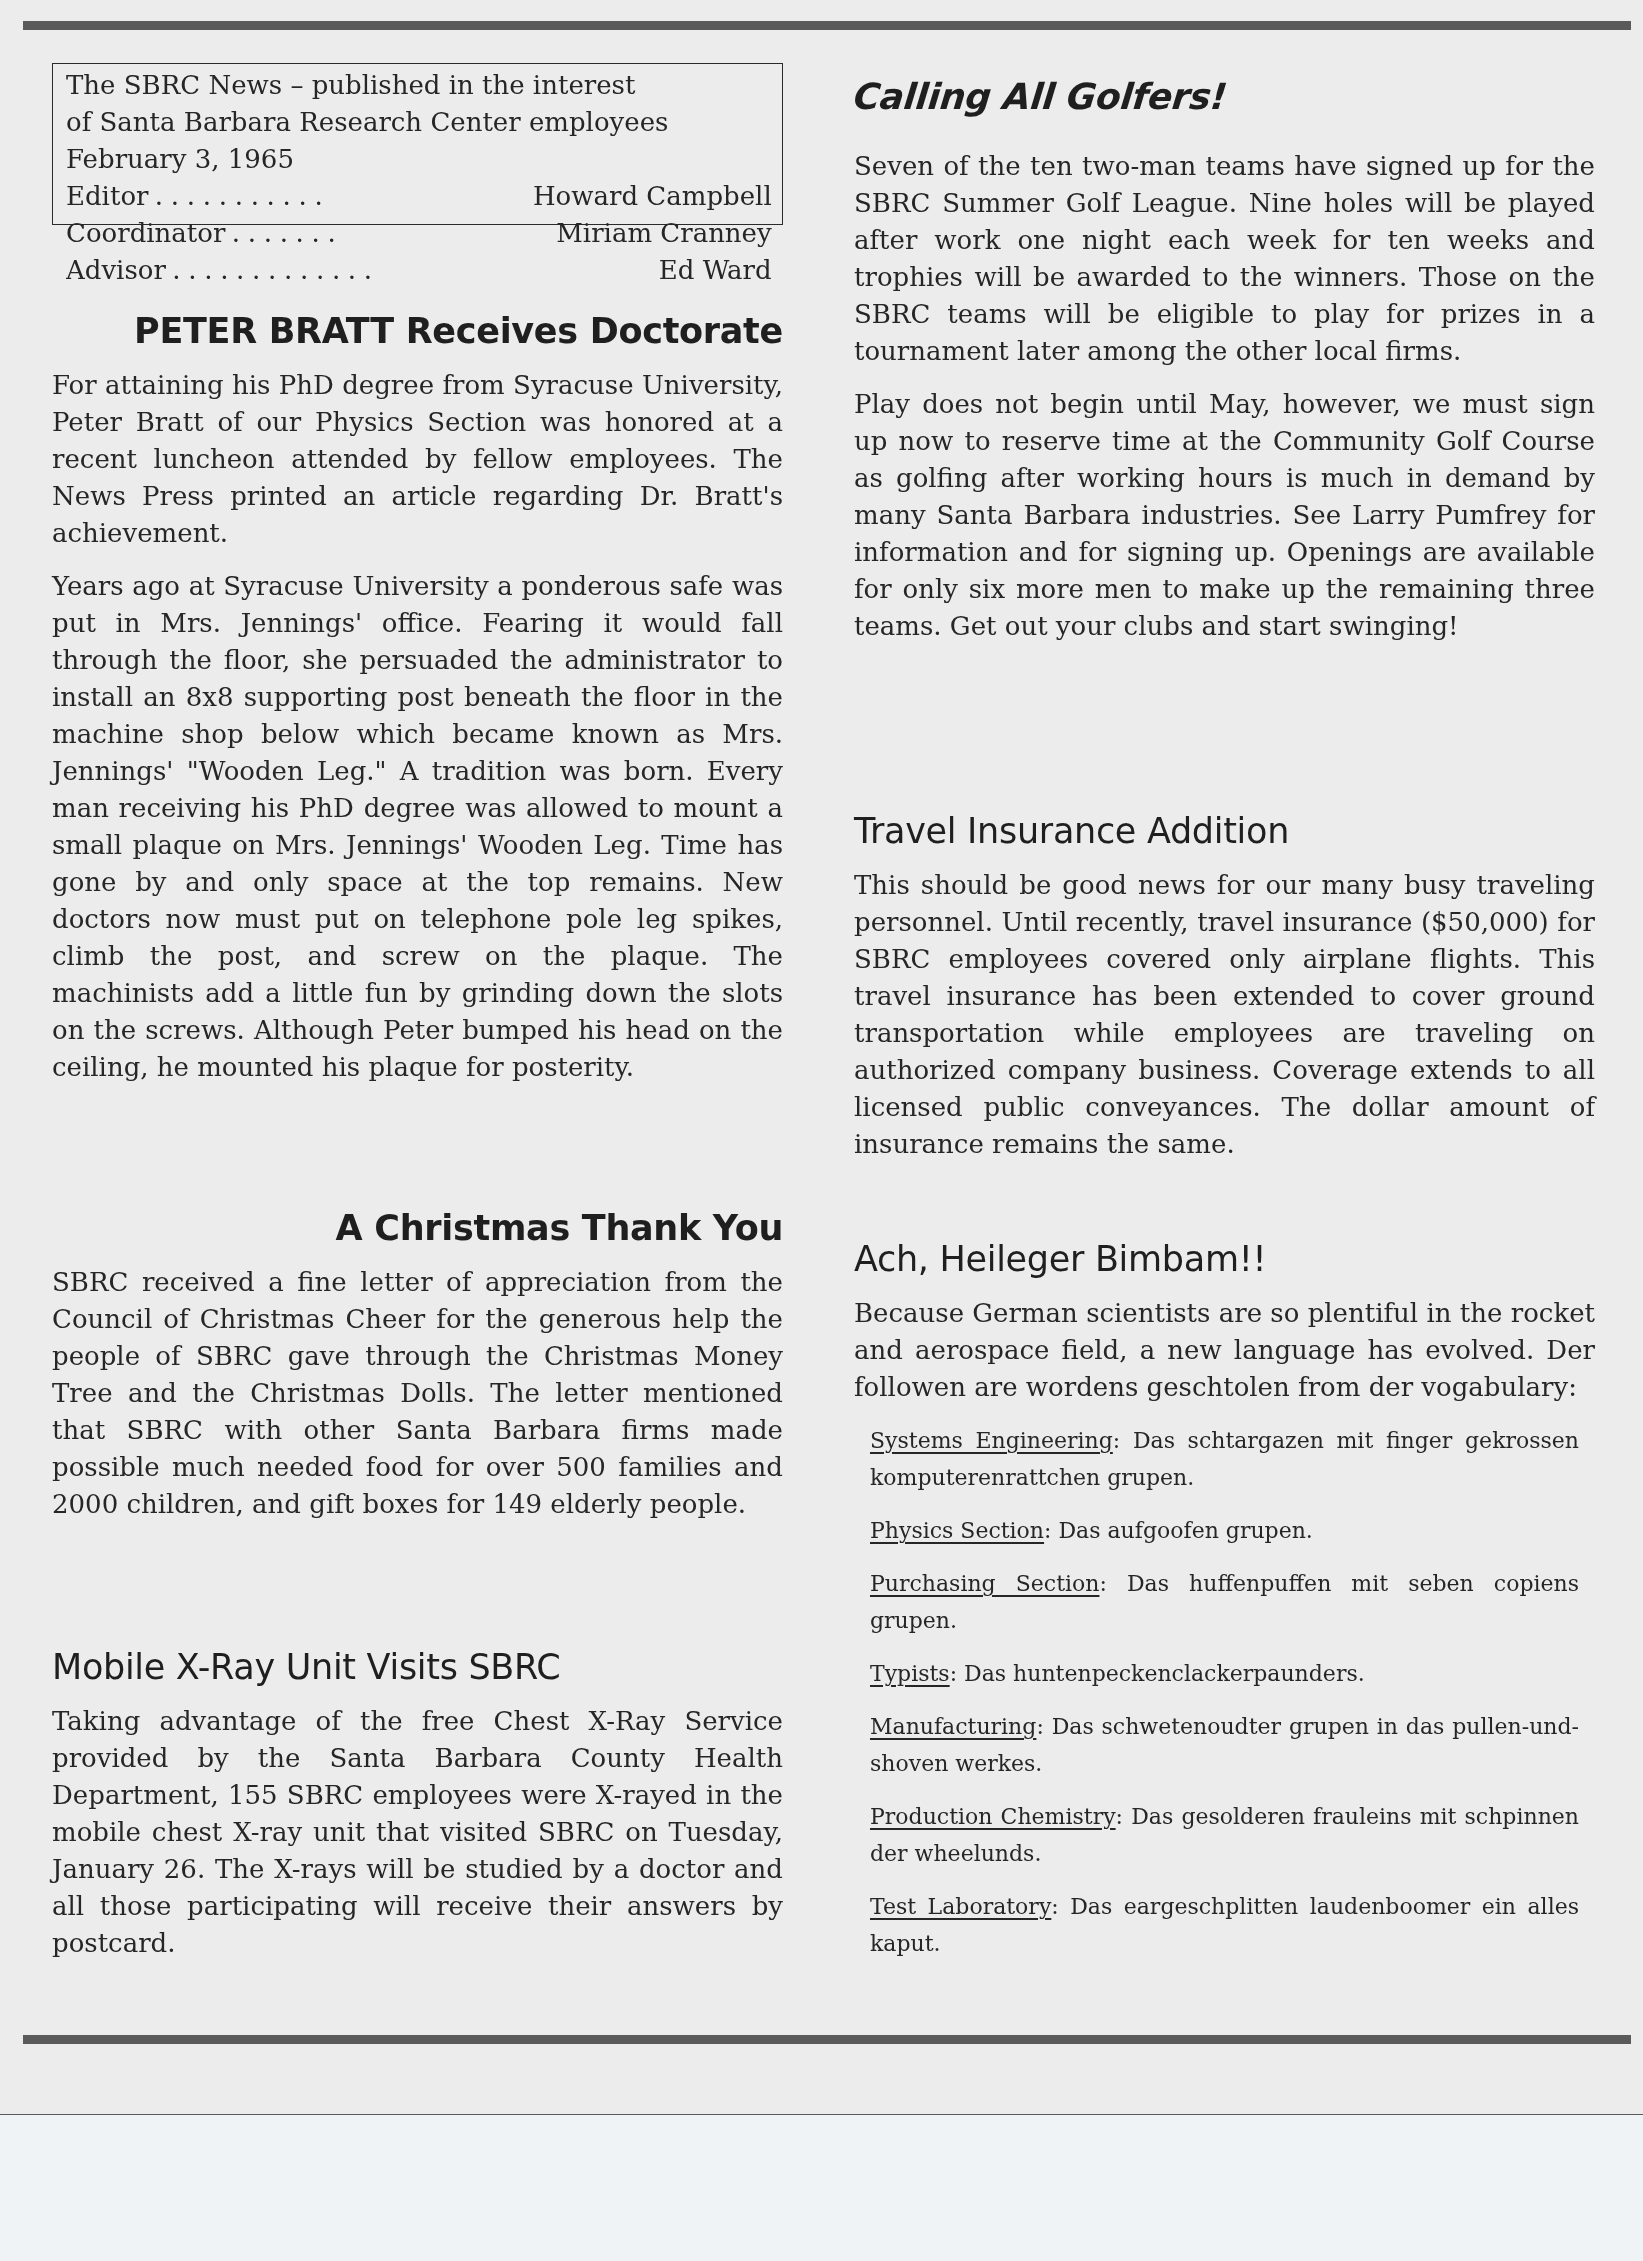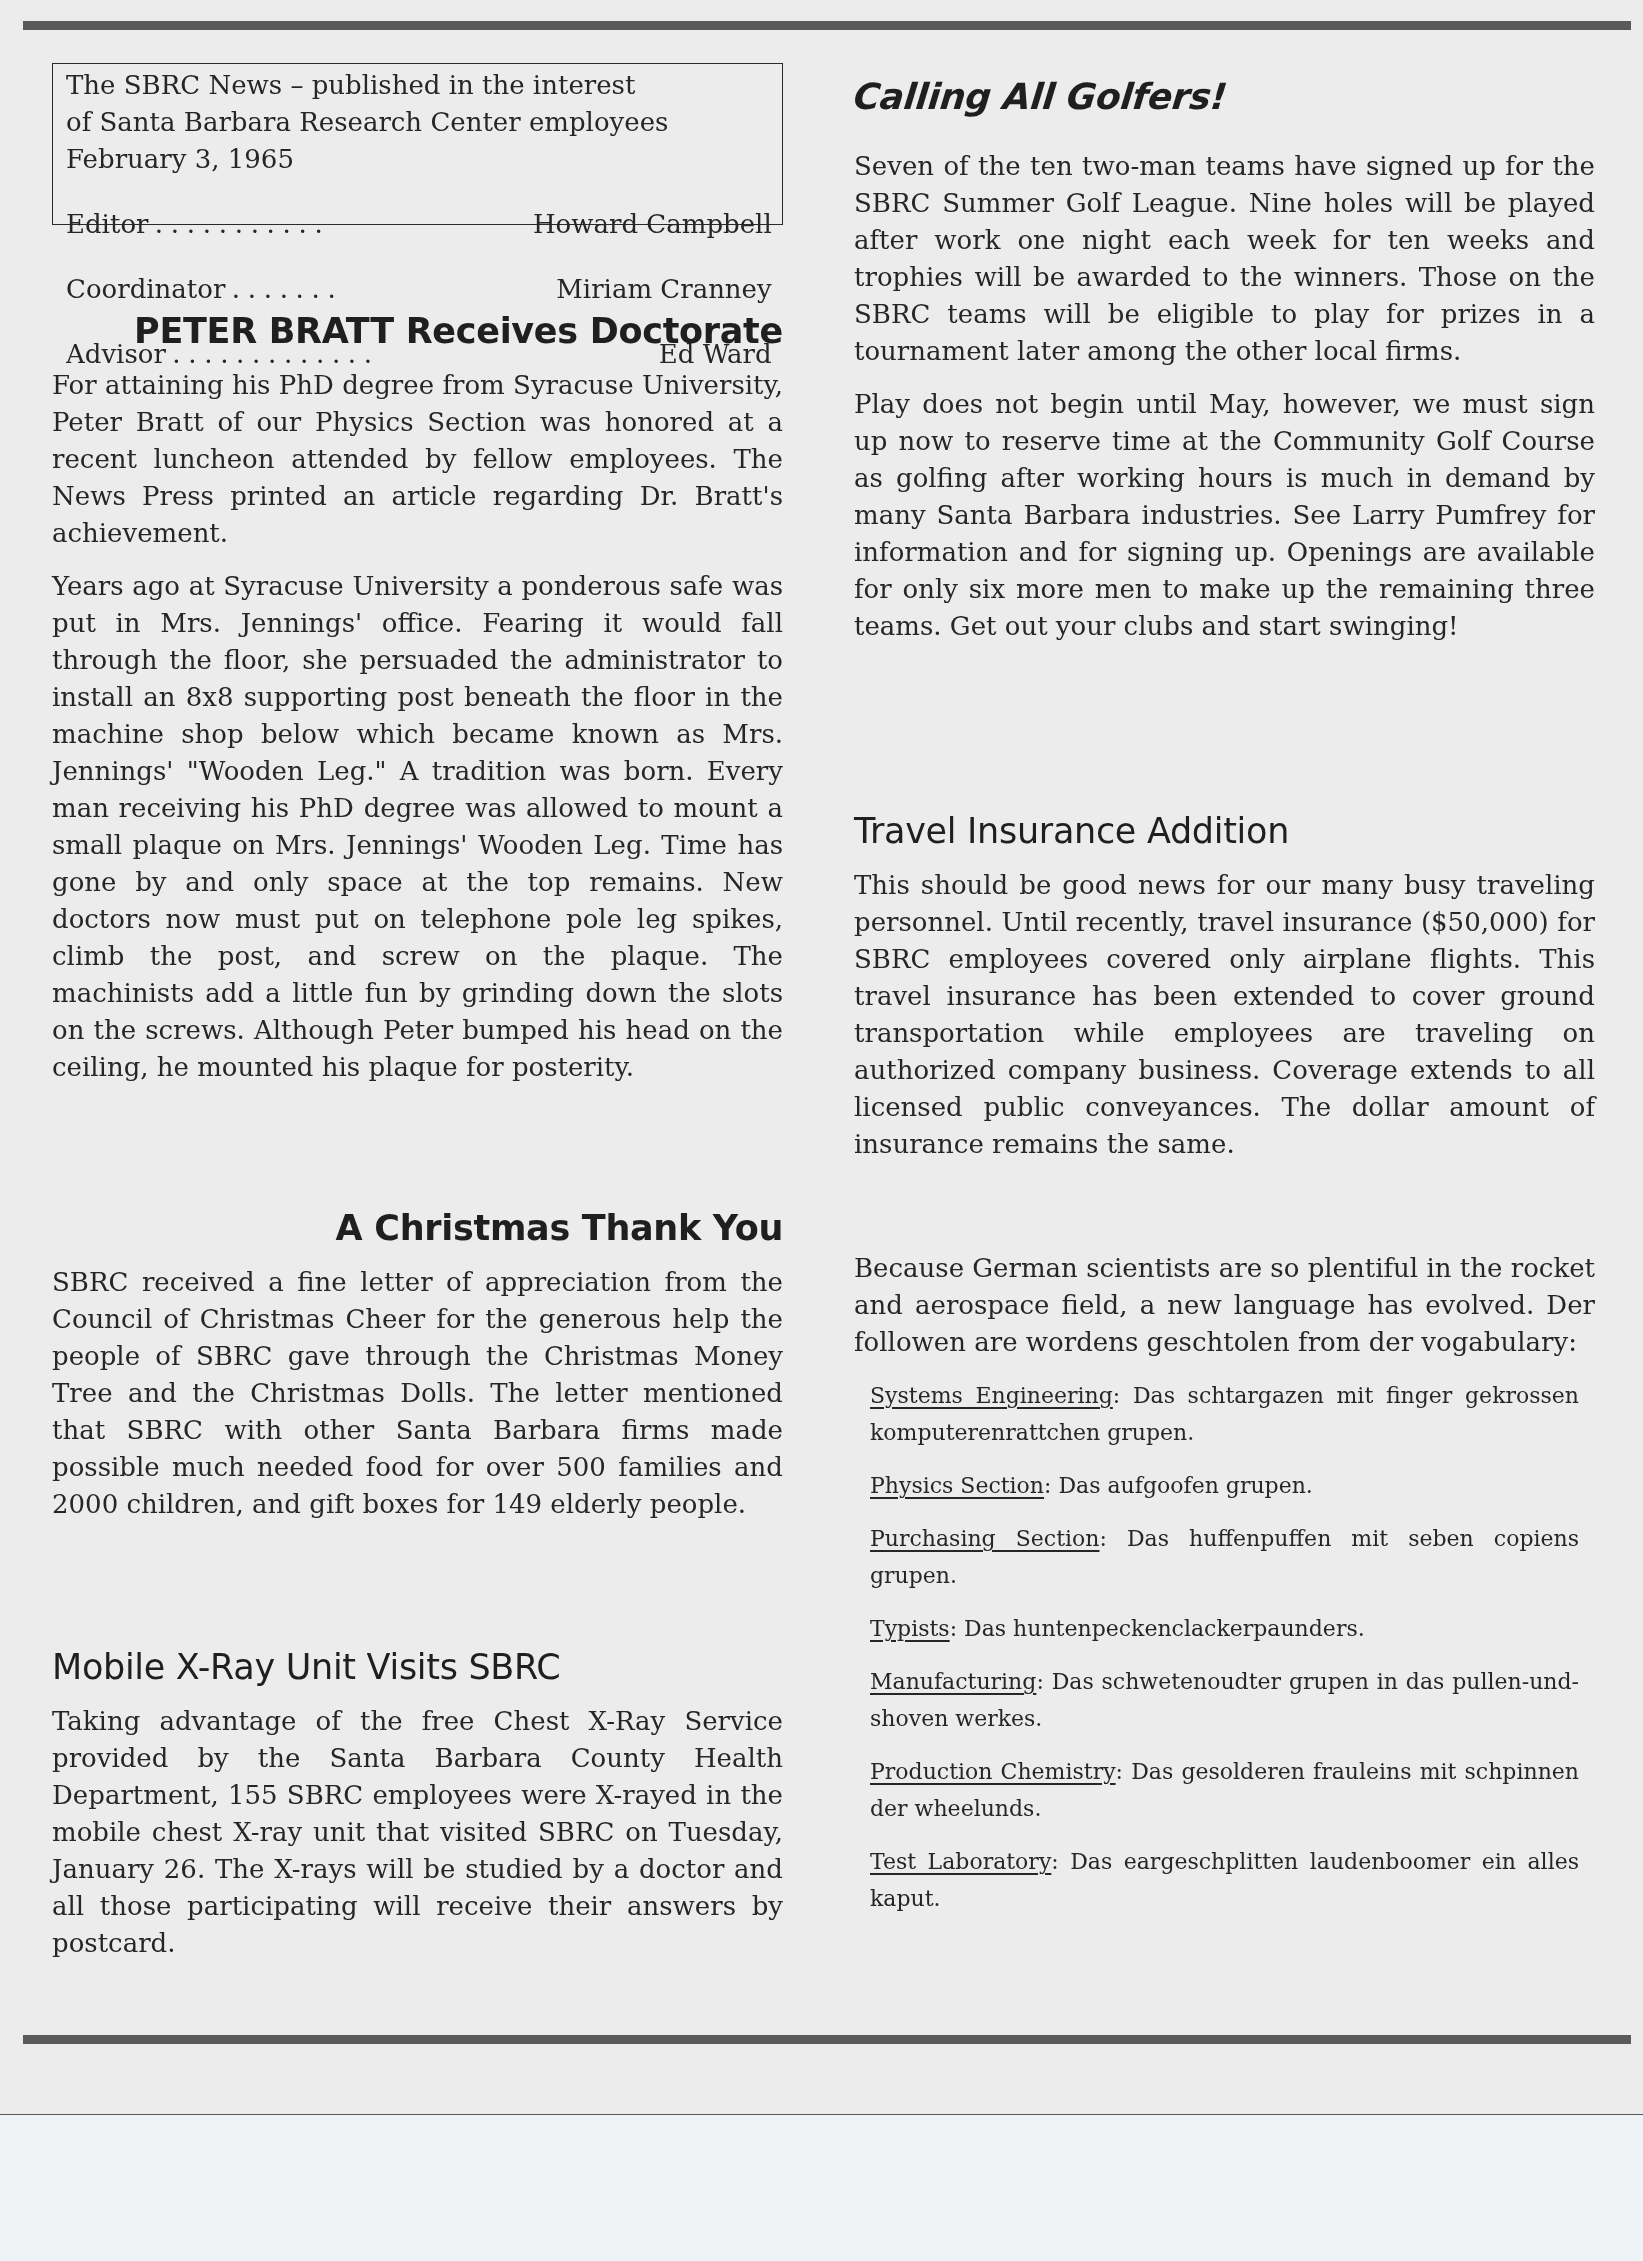--- a/index.html
+++ b/index.html
@@ -21,21 +21,21 @@
   .rule.top { left: 22.6px; top: 20.6px; width: 1608px; }
   .rule.bottom { left: 22.6px; top: 2035px; width: 1608px; }
 
   .masthead {
     position: absolute; left: 52px; top: 63px; width: 731px; height: 162px;
     border: 1.9px solid #2a2a2a; box-sizing: border-box; padding: 2.6px 10.3px 0 13px;
     font-size: 26px; line-height: 37px;
   }
   .masthead .line { display: block; text-align: justify; }
   .masthead .line.center { text-align: left; }
-  .credit { display: flex; justify-content: space-between; white-space: nowrap; overflow: hidden; margin-top: 28px; }
+  .credit { display: flex; justify-content: space-between; white-space: nowrap; overflow: hidden; }
   .credit .dots { flex: 1; overflow: hidden; padding: 0 6.4px; letter-spacing: 7.7px; }
 
   .article { position: absolute; }
   .headline {
     font-family: "DejaVu Sans", sans-serif;
     font-size: 35px; line-height: 45px; margin: 0; color: #1f1f1f;
     letter-spacing: -0.3px;
   }
   .headline.bold { font-weight: bold; text-align: right; }
   .headline.italic { font-style: italic; font-weight: bold; font-family: "DejaVu Sans", sans-serif; font-size: 36px; transform: skewX(-6deg); transform-origin: left; }
@@ -96,20 +96,21 @@
     <p class="para" style="margin-top:29px">Seven of the ten two-man teams have signed up for the SBRC Summer Golf League. Nine holes will be played after work one night each week for ten weeks and trophies will be awarded to the winners. Those on the SBRC teams will be eligible to play for prizes in a tournament later among the other local firms.</p>
     <p class="para">Play does not begin until May, however, we must sign up now to reserve time at the Community Golf Course as golfing after working hours is much in demand by many Santa Barbara industries. See Larry Pumfrey for information and for signing up. Openings are available for only six more men to make up the remaining three teams. Get out your clubs and start swinging!</p>
   </div>
 
   <div class="article" style="left:854px; top:809px; width:741px;">
     <h2 class="headline light">Travel Insurance Addition</h2>
     <p class="para" style="margin-top:13px">This should be good news for our many busy traveling personnel. Until recently, travel insurance ($50,000) for SBRC employees covered only airplane flights. This travel insurance has been extended to cover ground transportation while employees are traveling on authorized company business. Coverage extends to all licensed public conveyances. The dollar amount of insurance remains the same.</p>
   </div>
 
   <div class="article" style="left:854px; top:1237px; width:741px;">
+    <h2 class="headline light">Ach, Heileger Bimbam!!</h2>
     <p class="para" style="margin-top:13px">Because German scientists are so plentiful in the rocket and aerospace field, a new language has evolved. Der followen are wordens geschtolen from der vogabulary:</p>
     <p class="gloss"><span class="term">Systems Engineering</span>: <span>Das schtargazen mit finger gekrossen komputerenrattchen grupen.</span></p>
     <p class="gloss"><span class="term">Physics Section</span>: <span>Das aufgoofen grupen.</span></p>
     <p class="gloss"><span class="term">Purchasing Section</span>: <span>Das huffenpuffen mit seben copiens grupen.</span></p>
     <p class="gloss"><span class="term">Typists</span>: <span>Das huntenpeckenclackerpaunders.</span></p>
     <p class="gloss"><span class="term">Manufacturing</span>: <span>Das schwetenoudter grupen in das pullen-und-shoven werkes.</span></p>
     <p class="gloss"><span class="term">Production Chemistry</span>: <span>Das gesolderen frauleins mit schpinnen der wheelunds.</span></p>
     <p class="gloss"><span class="term">Test Laboratory</span>: <span>Das eargeschplitten laudenboomer ein alles kaput.</span></p>
   </div>
 

